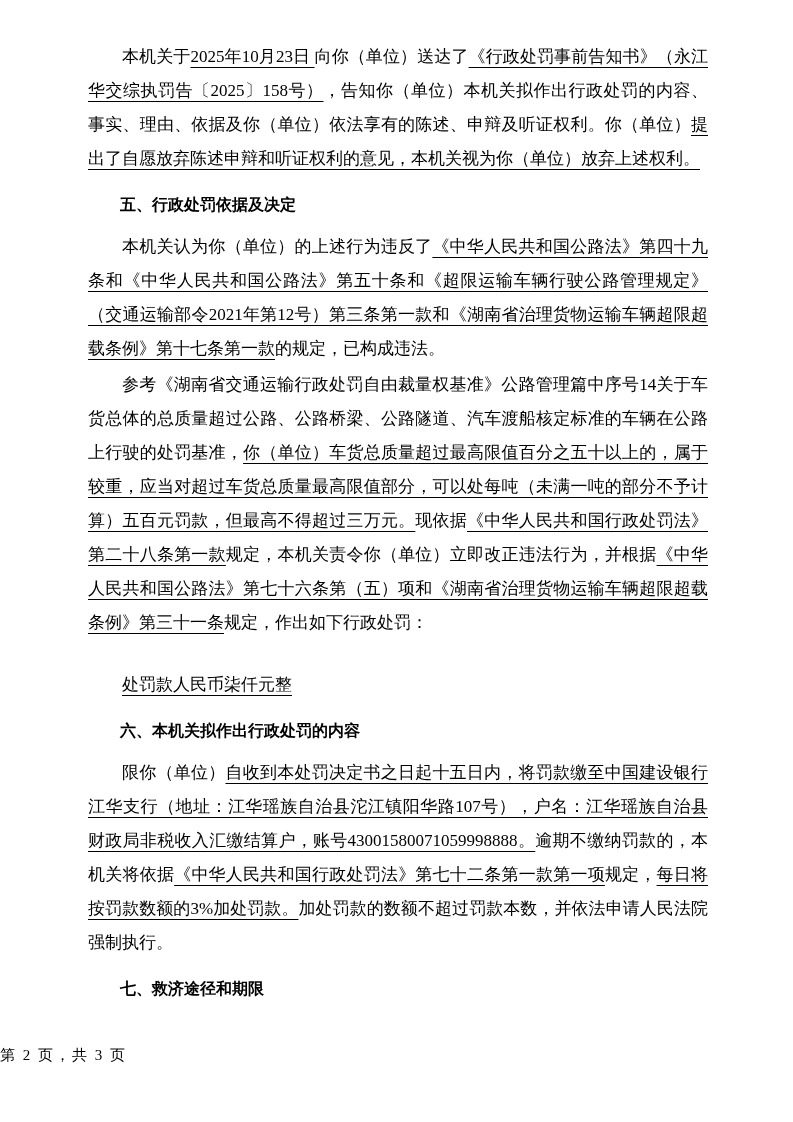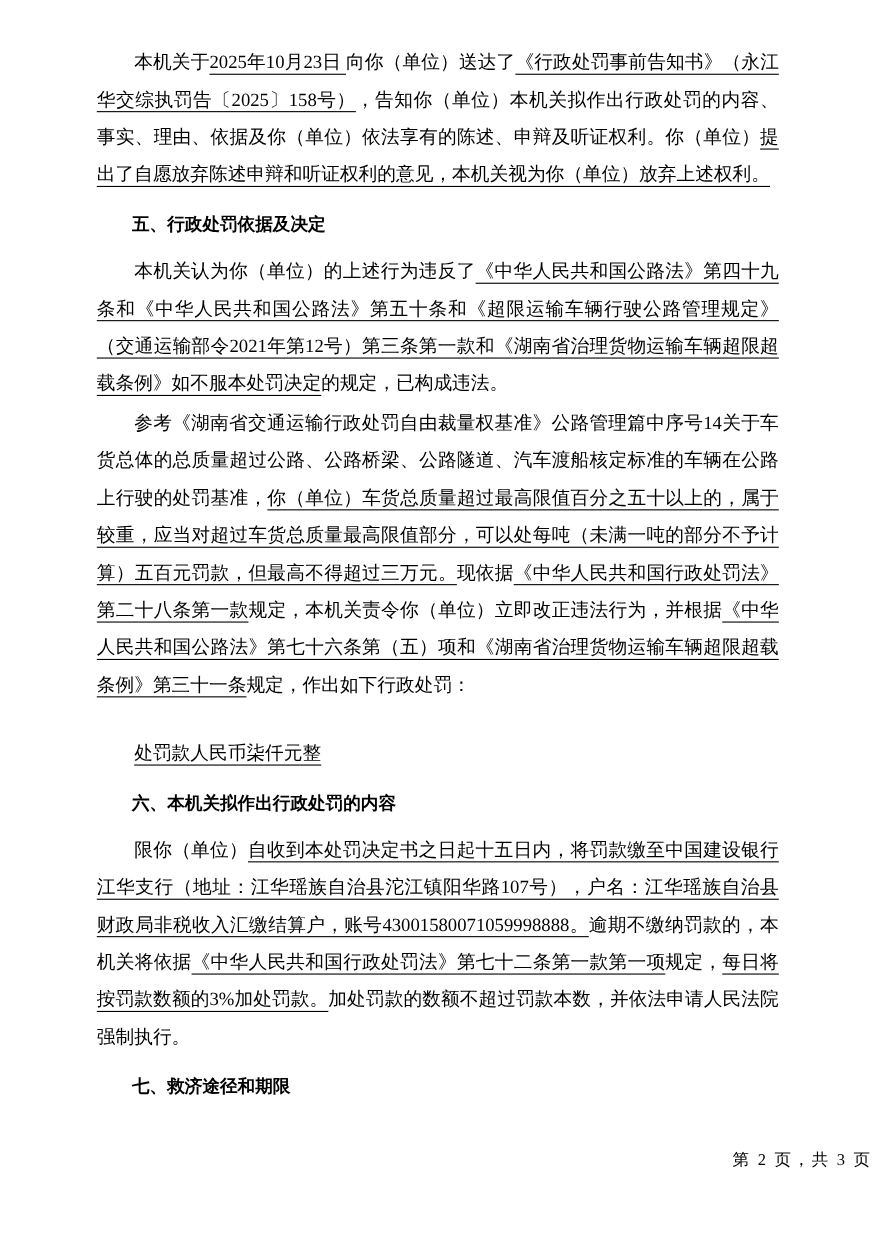--- a/index.html
+++ b/index.html
@@ -37,39 +37,39 @@
   .penalty-line {
     text-indent: 2em;
     margin-bottom: 4px;
     margin-top: 28px;
   }
   .footer {
     position: absolute;
     left: 0;
     bottom: 32px;
     width: 100%;
-    text-align: right;
+    text-align: left;
     font-size: 15px;
     letter-spacing: 2px;
     color: #000000;
   }
 </style>
 </head>
 <body>
 
 <div class="page">
 
   <p class="para">
     <span>本机关于</span><span class="u">2025年10月23日 </span><span>向你（单位）送达了</span><span class="u">《行政处罚事前告知书》（永江华交综执罚告〔2025〕158号）</span><span>，告知你（单位）本机关拟作出行政处罚的内容、事实、理由、依据及你（单位）依法享有的陈述、申辩及听证权利。你（单位）</span><span class="u">提出了自愿放弃陈述申辩和听证权利的意见，本机关视为你（单位）放弃上述权利。</span>
   </p>
 
   <h2 class="heading">五、行政处罚依据及决定</h2>
 
   <p class="para">
-    <span>本机关认为你（单位）的上述行为违反了</span><span class="u">《中华人民共和国公路法》第四十九条和《中华人民共和国公路法》第五十条和《超限运输车辆行驶公路管理规定》（交通运输部令2021年第12号）第三条第一款和《湖南省治理货物运输车辆超限超载条例》如不服本处罚决定</span><span>的规定，已构成违法。</span>
+    <span>本机关认为你（单位）的上述行为违反了</span><span class="u">《中华人民共和国公路法》第四十九条和《中华人民共和国公路法》第五十条和《超限运输车辆行驶公路管理规定》（交通运输部令2021年第12号）第三条第一款和《湖南省治理货物运输车辆超限超载条例》第十七条第一款</span><span>的规定，已构成违法。</span>
   </p>
 
   <p class="para">
     <span>参考《湖南省交通运输行政处罚自由裁量权基准》公路管理篇中序号14关于车货总体的总质量超过公路、公路桥梁、公路隧道、汽车渡船核定标准的车辆在公路上行驶的处罚基准，</span><span class="u">你（单位）车货总质量超过最高限值百分之五十以上的，属于较重，应当对超过车货总质量最高限值部分，可以处每吨（未满一吨的部分不予计算）五百元罚款，但最高不得超过三万元。</span><span>现依据</span><span class="u">《中华人民共和国行政处罚法》第二十八条第一款</span><span>规定，本机关责令你（单位）立即改正违法行为，并根据</span><span class="u">《中华人民共和国公路法》第七十六条第（五）项和《湖南省治理货物运输车辆超限超载条例》第三十一条</span><span>规定，作出如下行政处罚：</span>
   </p>
 
   <p class="penalty-line">
     <span class="u">处罚款人民币柒仟元整</span>
   </p>
 

